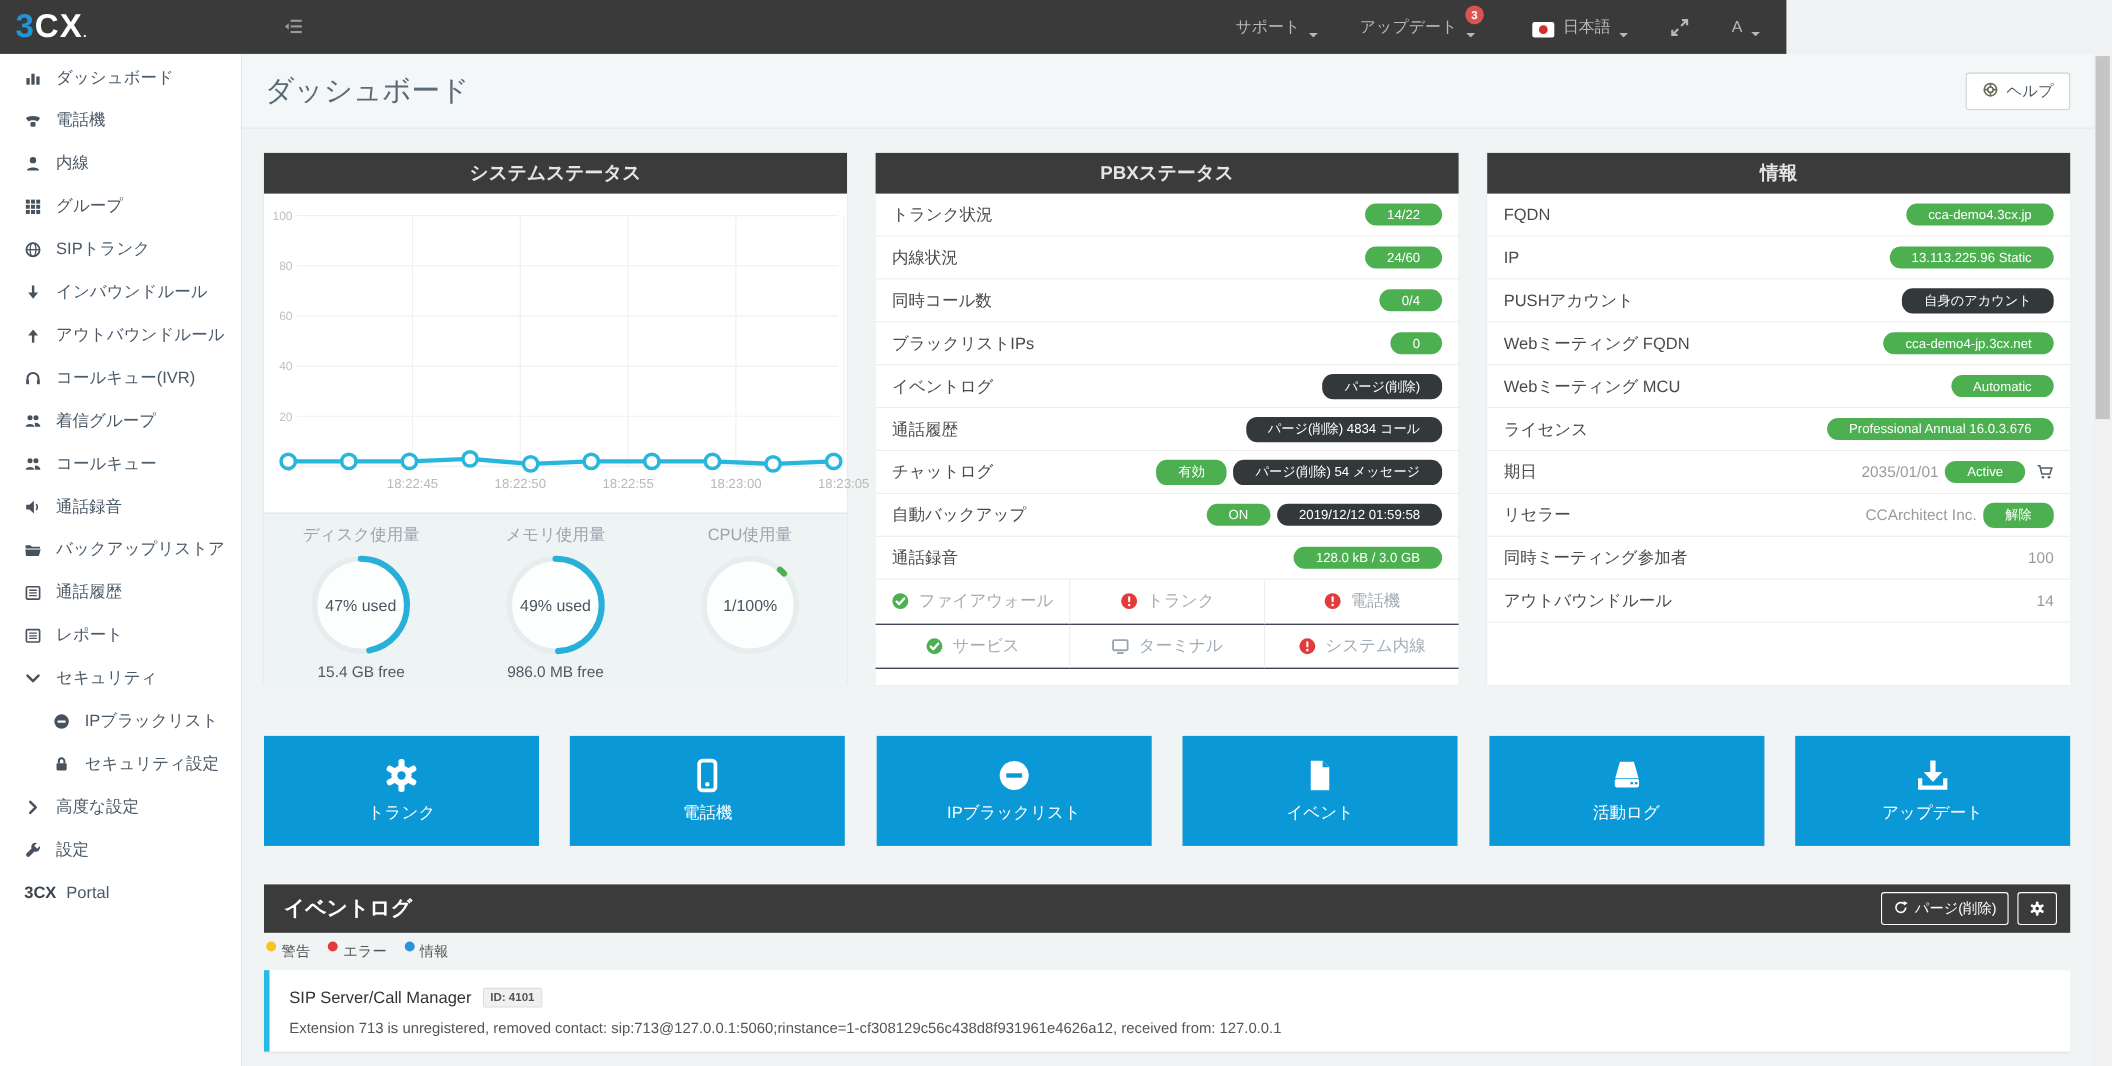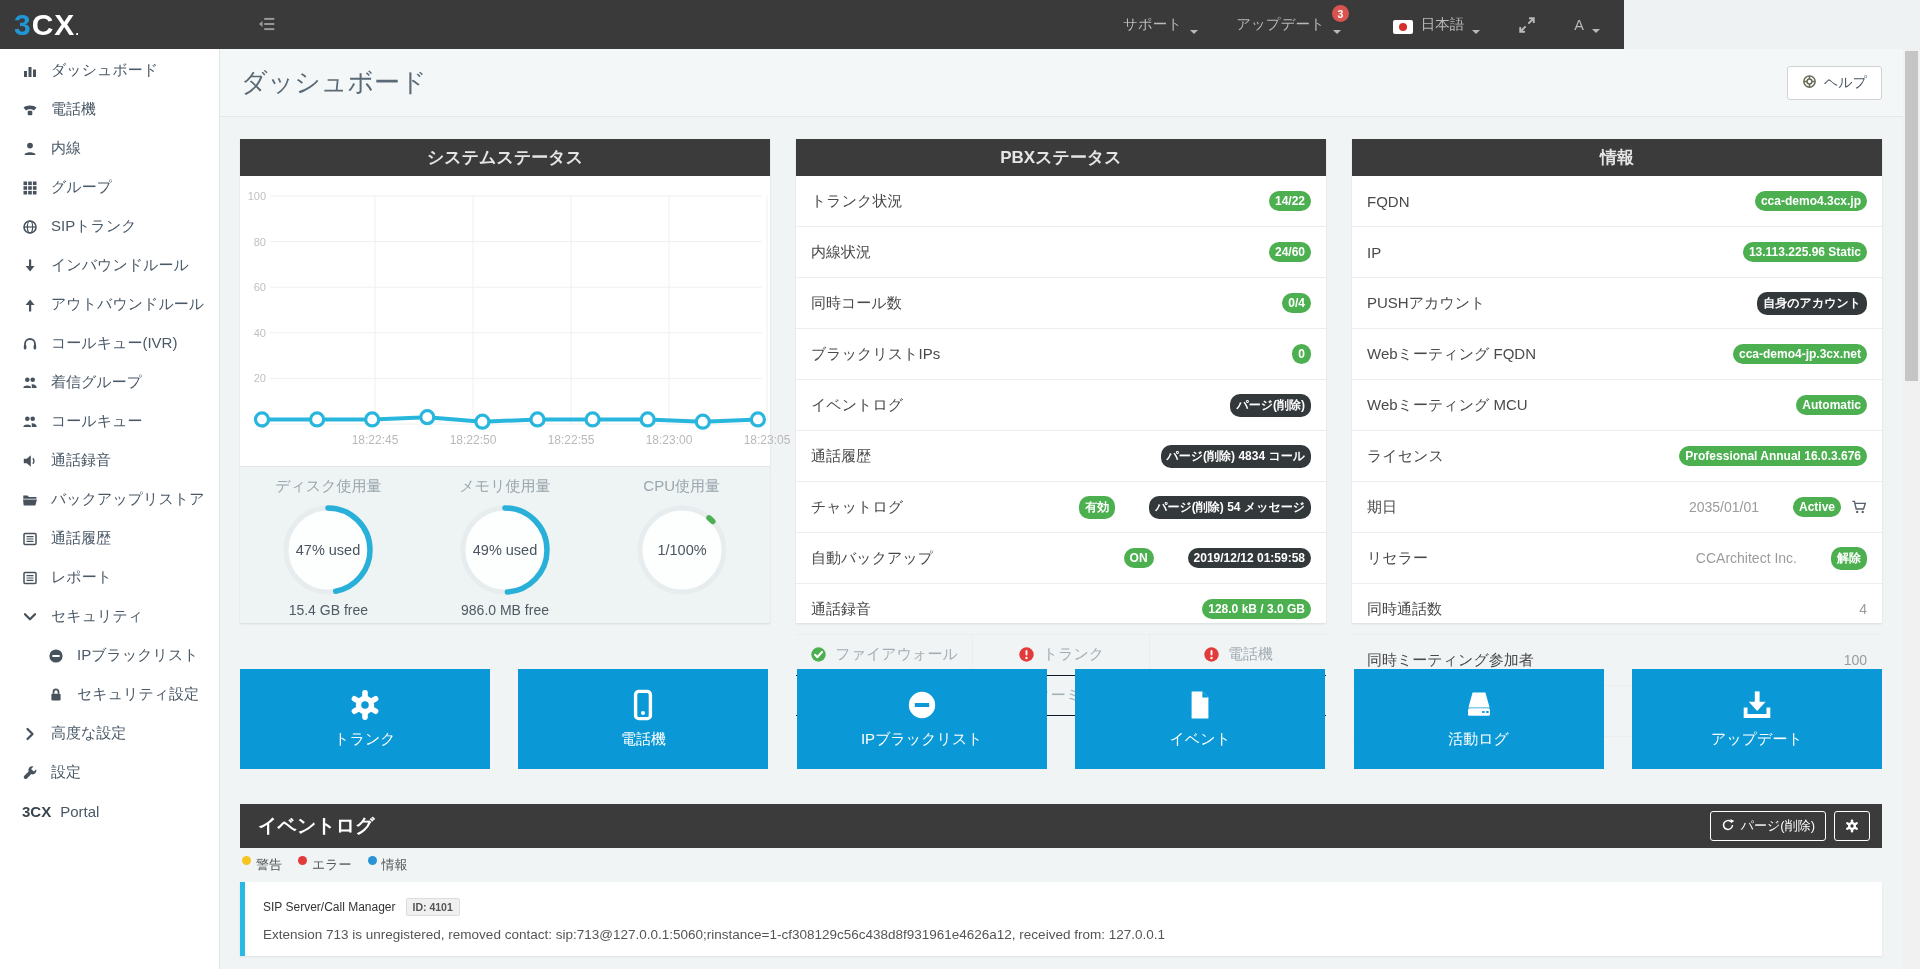--- a/index.html
+++ b/index.html
@@ -44,26 +44,26 @@
   .help-btn { margin-left:auto; background:#fff; border:1px solid #d2d2d2; border-radius:3px;
     padding:7px 14px; font-size:14px; color:#4a5560; display:flex; align-items:center; gap:7px; cursor:pointer; }
   .help-btn .icn { width:15px; height:15px; color:#6b6b5a; }
 
   .content { padding:22px 21px 0 20px; }
   .panels { display:flex; gap:26px; }
   .panel { width:530px; height:484px; background:#fff; box-shadow:0 1px 2px rgba(0,0,0,.10); }
   .panel-header { height:37px; background:#3b3b3b; color:#e5e5e5; font-size:17px;
     display:flex; align-items:center; justify-content:center;font-weight:bold; }
 
-  .row { height:51px; display:flex; align-items:center; padding:0 15px;
+  .row { height:39px; display:flex; align-items:center; padding:0 15px;
     border-bottom:1px solid #ededed; font-size:15px; color:#4a4a4a;text-align:center; }
   .row-label { color:#4a4a4a; }
   .row-right { margin-left:auto; display:flex; align-items:center; gap:6px; }
   .row .value { color:#9b9b9b; font-size:14px; }
-  .badge { border-radius:10px; padding:3px 6px; font-size:12px; font-weight:bold; color:#fff; white-space:nowrap;margin-left:28px; }
+  .badge { border-radius:10px; padding:3px 20px; font-size:12px; font-weight:normal; color:#fff; white-space:nowrap; }
   .badge.green { background:#4caf50; }
   .badge.dark  { background:#33383b; }
   .trail-icn { width:16px; height:16px; color:#55606a; margin-left:4px; cursor:pointer; }
 
   .ind-row { display:flex; height:40.6px; border-bottom:1px solid #0f172a; }
   .ind-cell { flex:1; display:flex; align-items:center; justify-content:center; gap:8px;
     font-size:15px; color:#a3adb5; border-right:1px solid #ededed; }
   .ind-cell:last-child { border-right:none; }
   .ind-cell .icn { width:17px; height:17px; }
   .icn.ok { color:#4caf50; } .icn.err { color:#e23b3b; } .icn.term { color:#9aa5ad; }
@@ -92,21 +92,21 @@
     font-size:13px; padding:5px 10px; display:flex; align-items:center; gap:6px; cursor:pointer;
     font-family:inherit; }
   .btn-outline .icn { width:14px; height:14px; --hole:#3b3b3b; }
   .el-legend { display:flex; align-items:center; gap:16px; padding:8px 2px; font-size:13px; color:#555; }
   .legend-item { display:flex; align-items:flex-start; gap:5px; }
   .legend-dot { width:9px; height:9px; border-radius:50%; display:inline-block; }
   .el-entry { background:#fff; border-left:5px solid #29b9e5; box-shadow:0 1px 2px rgba(0,0,0,.08);
     padding:10px 22px 14px 18px; margin-bottom:2px; }
   .el-ts { text-align:right; color:#9b9b9b; font-size:12.5px; }
   .el-src-row { display:flex; align-items:center; gap:10px; margin-top:6px; }
-  .el-src { font-size:12px; color:#333; }
+  .el-src { font-size:15px; color:#333; }
   .id-badge { background:#f0f0f0; border:1px solid #ddd; border-radius:2px; color:#555;
     font-size:10.5px; font-weight:bold; padding:2px 6px; }
   .el-msg { margin-top:11px; font-size:13.5px; color:#555; }
 
   
   .scrollbar { position:absolute; right:0; top:49px; width:17px; bottom:0; background:#f1f1f1; }
   .scroll-thumb { position:absolute; left:2px; right:2px; top:2px; height:330px; background:#c5c5c5; }
 
   .icn { display:inline-block; }
   svg { overflow:visible; }
@@ -554,26 +554,20 @@
               </span>
             </div>
             <div class="row">
               <span class="row-label">リセラー</span>
               <span class="row-right">
                 <span class="value">CCArchitect Inc.</span>
                 <span class="badge green">解除</span>
               </span>
             </div>
             <div class="row">
-              <span class="row-label">同時通話数</span>
-              <span class="row-right">
-                <span class="value">4</span>
-              </span>
-            </div>
-            <div class="row">
               <span class="row-label">同時ミーティング参加者</span>
               <span class="row-right">
                 <span class="value">100</span>
               </span>
             </div>
             <div class="row">
               <span class="row-label">アウトバウンドルール</span>
               <span class="row-right">
                 <span class="value">14</span>
               </span>

